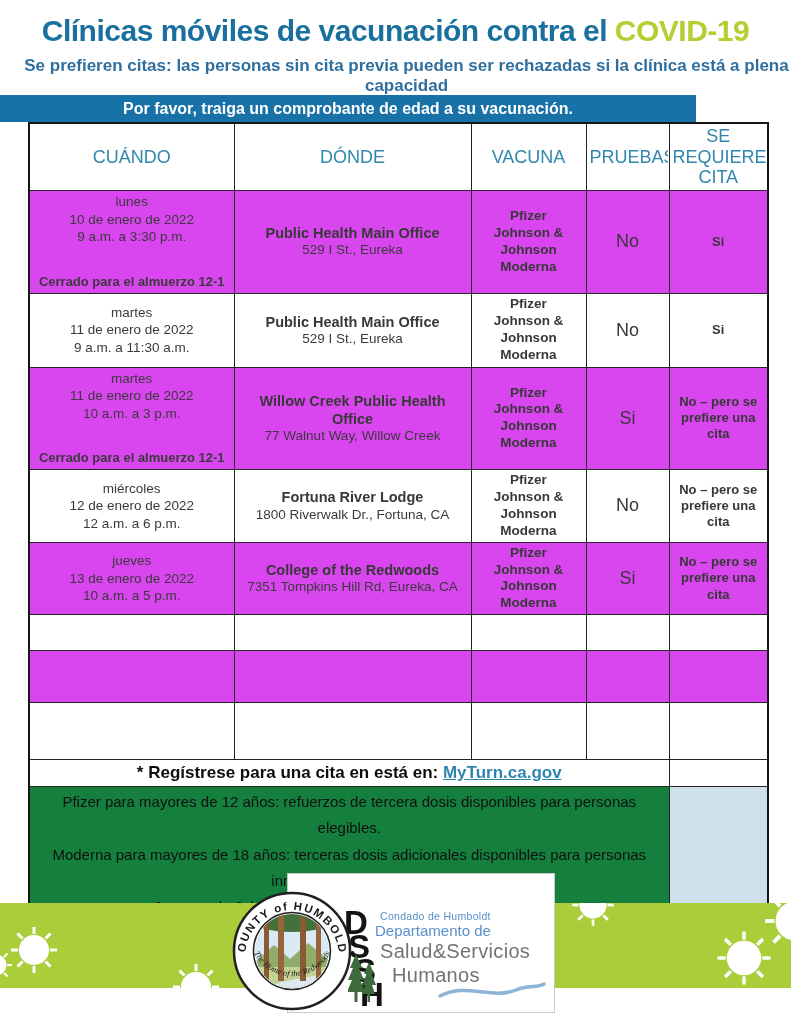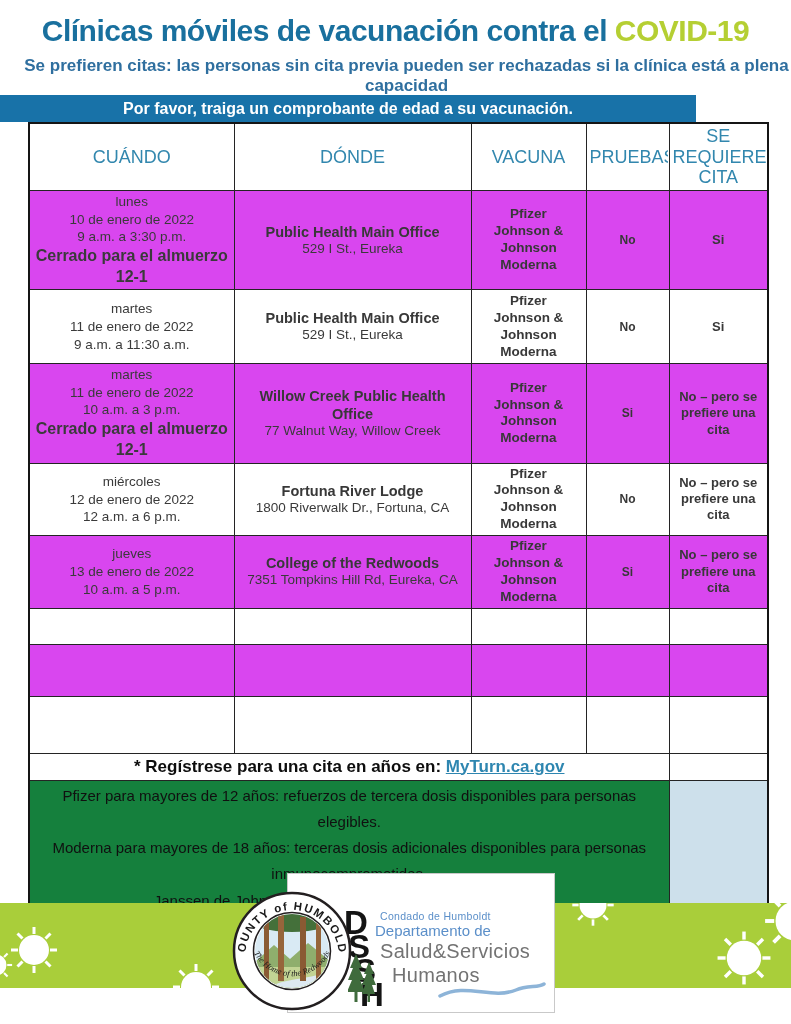--- a/index.html
+++ b/index.html
@@ -19,25 +19,25 @@
 
   table.clinics { position:absolute; top:122px; left:28px; width:739px;
     border-collapse:collapse; table-layout:fixed;
     border:2px solid #151515; }
   table.clinics th, table.clinics td { border:1.5px solid #242424; vertical-align:middle;
     text-align:center; padding:2px 3px; overflow:hidden; }
   table.clinics thead tr { height:66px; }
   th { color:#3287ae; font-weight:normal; font-size:18px; line-height:1.15;border-radius:7px; }
   tr.shaded td { background:#d946ef; }
   .when-line { font-size:13.5px; color:#3a3a3a; line-height:1.3; }
-  .when-note { font-size:16px; font-weight:bold; color:#3a3a3a; line-height:1.3; }
+  .when-note { font-size:13px; font-weight:bold; color:#3a3a3a; line-height:1.3;margin-top:28px; }
   .where-name { font-size:14.5px; font-weight:bold; color:#383838; line-height:1.25; }
   .where-addr { font-size:13.5px; color:#3a3a3a; line-height:1.25; }
   .vax-line { font-size:13.5px; font-weight:bold; color:#383838; line-height:1.25; }
-  .yn-cell { font-size:12px; font-weight:bold; color:#383838; }
+  .yn-cell { font-size:18px; font-weight:normal; color:#383838; }
   .cita-cell { font-size:13px; font-weight:bold; color:#383838; line-height:1.25; padding:2px 5px; }
 
   td.reg-cell { text-align:left; font-size:17px; font-weight:bold; color:#0d0d0d;
     padding:2px 6px; white-space:nowrap; }
   td.reg-cell a { color:#2e86b0; text-decoration:underline; }
   td.notes-cell { background:#15803d; text-align:left; color:#101010;
     font-size:15px; line-height:1.75; padding:4px 8px; vertical-align:top; }
   td.notes-side { background:#cde0eb; }
 
   .band { position:absolute; top:903px; left:0; width:791px; height:85px; }
@@ -197,21 +197,21 @@
         <tr style="height: 57px;">
           <td></td>
           <td></td>
           <td></td>
           <td></td>
           <td></td>
         </tr>
       </tbody>
     <tbody>
       <tr style="height:27px">
-        <td class="reg-cell" colspan="4"><span>* Regístrese para una cita en años en: </span><a href="#">MyTurn.ca.gov</a></td>
+        <td class="reg-cell" colspan="4"><span>* Regístrese para una cita en está en: </span><a href="#">MyTurn.ca.gov</a></td>
         <td></td>
       </tr>
       <tr style="height:138px">
         <td class="notes-cell" colspan="4">
           <div>
               <div class="">Pfizer para mayores de 12 años: refuerzos de tercera dosis disponibles para personas elegibles.</div>
               <div class="">Moderna para mayores de 18 años: terceras dosis adicionales disponibles para personas inmunocomprometidas.</div>
               <div class="">Janssen de Johnson &amp; Johnson para mayores de 18 años.</div>
               <div class="">Para obtener más información, llame al 707-441-5000.</div>
             </div>

